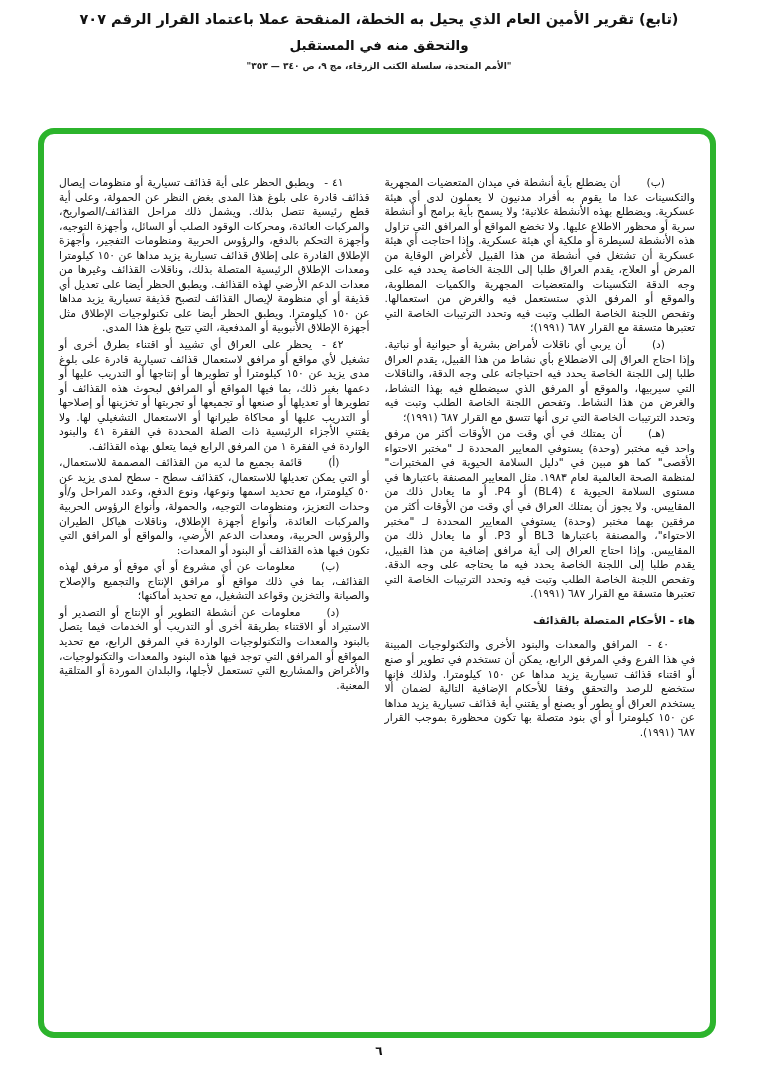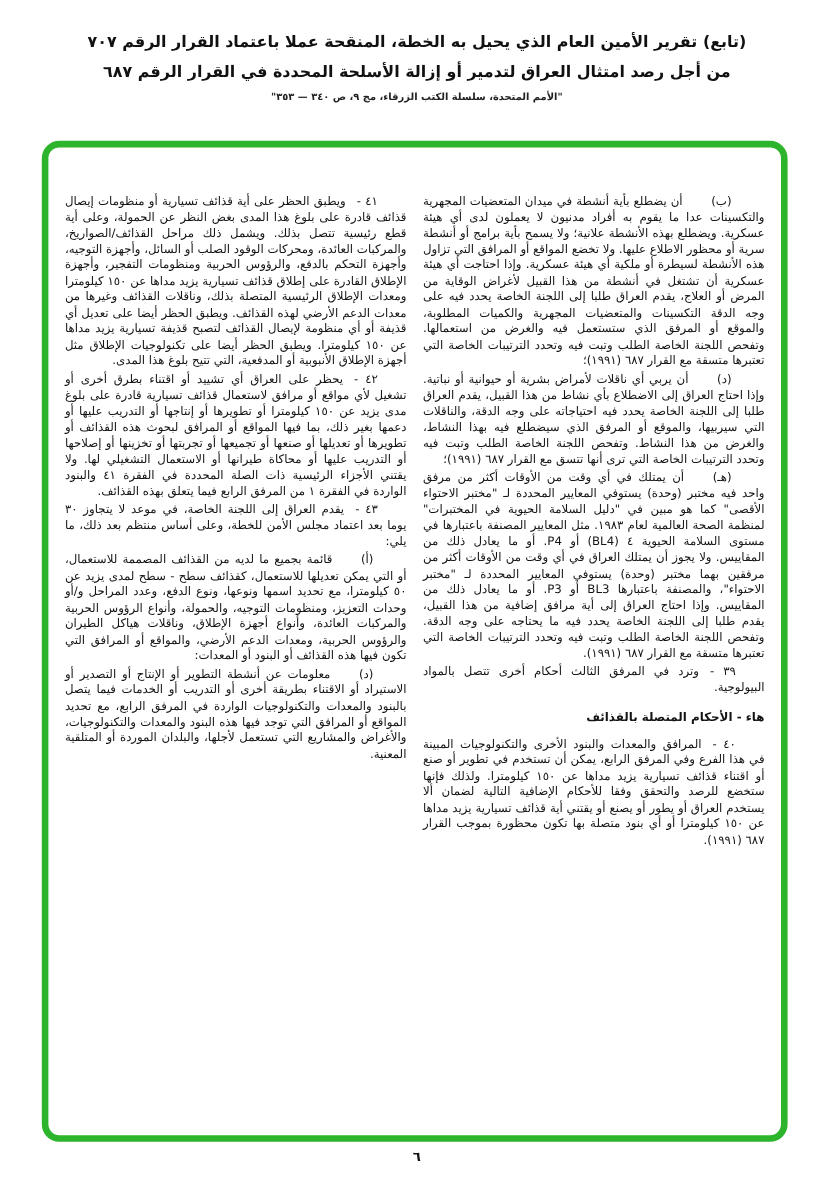--- a/index.html
+++ b/index.html
@@ -1,21 +1,21 @@
 <!DOCTYPE html>
 <html lang="ar"><head>
 <meta charset="utf-8">
 <style>
   html,body{margin:0;padding:0;}
   body{
     width:758px;height:1078px;position:relative;background:#ffffff;
     font-family:"DejaVu Sans", sans-serif;color:#111;overflow:hidden;
   }
   
-  .doc-header{direction:rtl;text-align:center;padding-top:26px;}
+  .doc-header{direction:rtl;text-align:center;padding-top:6px;}
   .doc-header .h-line{font-weight:bold;font-size:14.5px;line-height:27px;margin:0;}
   .doc-header .h-line3{font-weight:bold;font-size:13.5px;line-height:24px;margin:0;}
   .doc-header .h-source{font-weight:bold;font-size:9px;line-height:18px;margin:0;color:#222;}
   
   .frame{
     position:absolute;left:38px;top:128px;width:678px;height:910px;
     border:6px solid #2cb42c;border-radius:16px;box-sizing:border-box;background:#fff;
   }
   
   .cols{
@@ -41,37 +41,36 @@
   .page-number{
     position:absolute;left:0;right:0;top:1044px;text-align:center;
     font-size:12px;font-weight:bold;
   }
 </style>
 </head>
 <body>
 
 <div class="doc-header">
   <p class="h-line">(تابع) تقرير الأمين العام الذي يحيل به الخطة، المنقحة عملا باعتماد القرار الرقم ٧٠٧</p>
-  <p class="h-line">من أجل رصد امتثال العراق لتدمير أو إزالة الأسلحة المحددة في القرار الرقم ٦٨٧</p>
+  <p class="h-line3">والتحقق منه في المستقبل</p>
   <p class="h-source">"الأمم المتحدة، سلسلة الكتب الزرقاء، مج ٩، ص ٣٤٠ — ٣٥٣"</p>
 </div>
 
 <div class="frame">
   <div class="cols">
     <div class="col">
         <p class="blk item"><span class="lbl">(ب)</span><span class="gap-item"></span><span>أن يضطلع بأية أنشطة في ميدان المتعضيات المجهرية والتكسينات عدا ما يقوم به أفراد مدنيون لا يعملون لدى أي هيئة عسكرية. ويضطلع بهذه الأنشطة علانية؛ ولا يسمح بأية برامج أو أنشطة سرية أو محظور الاطلاع عليها. ولا تخضع المواقع أو المرافق التي تزاول هذه الأنشطة لسيطرة أو ملكية أي هيئة عسكرية. وإذا احتاجت أي هيئة عسكرية أن تشتغل في أنشطة من هذا القبيل لأغراض الوقاية من المرض أو العلاج، يقدم العراق طلبا إلى اللجنة الخاصة يحدد فيه على وجه الدقة التكسينات والمتعضيات المجهرية والكميات المطلوبة، والموقع أو المرفق الذي ستستعمل فيه والغرض من استعمالها. وتفحص اللجنة الخاصة الطلب وتبت فيه وتحدد الترتيبات الخاصة التي تعتبرها متسقة مع القرار ٦٨٧ (١٩٩١)؛</span></p>
         <p class="blk item"><span class="lbl">(د)</span><span class="gap-item"></span><span>أن يربي أي ناقلات لأمراض بشرية أو حيوانية أو نباتية. وإذا احتاج العراق إلى الاضطلاع بأي نشاط من هذا القبيل، يقدم العراق طلبا إلى اللجنة الخاصة يحدد فيه احتياجاته على وجه الدقة، والناقلات التي سيربيها، والموقع أو المرفق الذي سيضطلع فيه بهذا النشاط، والغرض من هذا النشاط. وتفحص اللجنة الخاصة الطلب وتبت فيه وتحدد الترتيبات الخاصة التي ترى أنها تتسق مع القرار ٦٨٧ (١٩٩١)؛</span></p>
         <p class="blk item"><span class="lbl">(هـ)</span><span class="gap-item"></span><span>أن يمتلك في أي وقت من الأوقات أكثر من مرفق واحد فيه مختبر (وحدة) يستوفي المعايير المحددة لـ "مختبر الاحتواء الأقصى" كما هو مبين في "دليل السلامة الحيوية في المختبرات" لمنظمة الصحة العالمية لعام ١٩٨٣. مثل المعايير المصنفة باعتبارها في مستوى السلامة الحيوية ٤ (BL4) أو P4. أو ما يعادل ذلك من المقاييس. ولا يجوز أن يمتلك العراق في أي وقت من الأوقات أكثر من مرفقين بهما مختبر (وحدة) يستوفي المعايير المحددة لـ "مختبر الاحتواء"، والمصنفة باعتبارها BL3 أو P3. أو ما يعادل ذلك من المقاييس. وإذا احتاج العراق إلى أية مرافق إضافية من هذا القبيل، يقدم طلبا إلى اللجنة الخاصة يحدد فيه ما يحتاجه على وجه الدقة. وتفحص اللجنة الخاصة الطلب وتبت فيه وتحدد الترتيبات الخاصة التي تعتبرها متسقة مع القرار ٦٨٧ (١٩٩١).</span></p>
-        <p class="blk num"><span class="lbl">٣٩ -</span><span class="gap-num"></span><span>وترد في المرفق الثالث أحكام أخرى تتصل بالمواد البيولوجية.</span></p>
         <div class="sec-heading">هاء - الأحكام المتصلة بالقذائف</div>
         <p class="blk num"><span class="lbl">٤٠ -</span><span class="gap-num"></span><span>المرافق والمعدات والبنود الأخرى والتكنولوجيات المبينة في هذا الفرع وفي المرفق الرابع، يمكن أن تستخدم في تطوير أو صنع أو اقتناء قذائف تسيارية يزيد مداها عن ١٥٠ كيلومترا. ولذلك فإنها ستخضع للرصد والتحقق وفقا للأحكام الإضافية التالية لضمان ألا يستخدم العراق أو يطور أو يصنع أو يقتني أية قذائف تسيارية يزيد مداها عن ١٥٠ كيلومترا أو أي بنود متصلة بها تكون محظورة بموجب القرار ٦٨٧ (١٩٩١).</span></p>
       </div>
     <div class="col">
         <p class="blk num"><span class="lbl">٤١ -</span><span class="gap-num"></span><span>ويطبق الحظر على أية قذائف تسيارية أو منظومات إيصال قذائف قادرة على بلوغ هذا المدى بغض النظر عن الحمولة، وعلى أية قطع رئيسية تتصل بذلك. ويشمل ذلك مراحل القذائف/الصواريخ، والمركبات العائدة، ومحركات الوقود الصلب أو السائل، وأجهزة التوجيه، وأجهزة التحكم بالدفع، والرؤوس الحربية ومنظومات التفجير، وأجهزة الإطلاق القادرة على إطلاق قذائف تسيارية يزيد مداها عن ١٥٠ كيلومترا ومعدات الإطلاق الرئيسية المتصلة بذلك، وناقلات القذائف وغيرها من معدات الدعم الأرضي لهذه القذائف. ويطبق الحظر أيضا على تعديل أي قذيفة أو أي منظومة لإيصال القذائف لتصبح قذيفة تسيارية يزيد مداها عن ١٥٠ كيلومترا. ويطبق الحظر أيضا على تكنولوجيات الإطلاق مثل أجهزة الإطلاق الأنبوبية أو المدفعية، التي تتيح بلوغ هذا المدى.</span></p>
         <p class="blk num"><span class="lbl">٤٢ -</span><span class="gap-num"></span><span>يحظر على العراق أي تشييد أو اقتناء بطرق أخرى أو تشغيل لأي مواقع أو مرافق لاستعمال قذائف تسيارية قادرة على بلوغ مدى يزيد عن ١٥٠ كيلومترا أو تطويرها أو إنتاجها أو التدريب عليها أو دعمها بغير ذلك، بما فيها المواقع أو المرافق لبحوث هذه القذائف أو تطويرها أو تعديلها أو صنعها أو تجميعها أو تجربتها أو تخزينها أو إصلاحها أو التدريب عليها أو محاكاة طيرانها أو الاستعمال التشغيلي لها. ولا يقتني الأجزاء الرئيسية ذات الصلة المحددة في الفقرة ٤١ والبنود الواردة في الفقرة ١ من المرفق الرابع فيما يتعلق بهذه القذائف.</span></p>
-        <p class="blk num"><span class="lbl">٤٣ -</span><span class="gap-num"></span><span>يقدم العراق إلى اللجنة الخاصة، في موعد لا يتجاوز ٣٠ يوما بعد اعتماد مجلس الأمن للخطة، وعلى أساس منتظم بعد ذلك، ما يلي:</span></p>
         <p class="blk item"><span class="lbl">(أ)</span><span class="gap-item"></span><span>قائمة بجميع ما لديه من القذائف المصممة للاستعمال، أو التي يمكن تعديلها للاستعمال، كقذائف سطح - سطح لمدى يزيد عن ٥٠ كيلومترا، مع تحديد اسمها ونوعها، ونوع الدفع، وعدد المراحل و/أو وحدات التعزيز، ومنظومات التوجيه، والحمولة، وأنواع الرؤوس الحربية والمركبات العائدة، وأنواع أجهزة الإطلاق، وناقلات هياكل الطيران والرؤوس الحربية، ومعدات الدعم الأرضي، والمواقع أو المرافق التي تكون فيها هذه القذائف أو البنود أو المعدات:</span></p>
+        <p class="blk item"><span class="lbl">(ب)</span><span class="gap-item"></span><span>معلومات عن أي مشروع أو أي موقع أو مرفق لهذه القذائف، بما في ذلك مواقع أو مرافق الإنتاج والتجميع والإصلاح والصيانة والتخزين وقواعد التشغيل، مع تحديد أماكنها؛</span></p>
         <p class="blk item"><span class="lbl">(د)</span><span class="gap-item"></span><span>معلومات عن أنشطة التطوير أو الإنتاج أو التصدير أو الاستيراد أو الاقتناء بطريقة أخرى أو التدريب أو الخدمات فيما يتصل بالبنود والمعدات والتكنولوجيات الواردة في المرفق الرابع، مع تحديد المواقع أو المرافق التي توجد فيها هذه البنود والمعدات والتكنولوجيات، والأغراض والمشاريع التي تستعمل لأجلها، والبلدان الموردة أو المتلقية المعنية.</span></p>
       </div>
   </div>
 </div>
 
 <div class="page-number">٦</div>
 
 </body></html>

